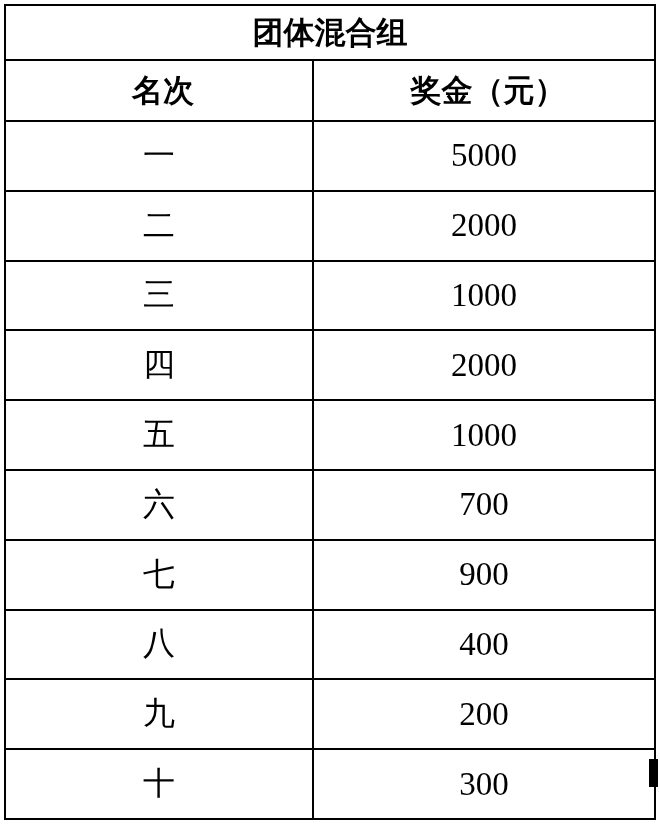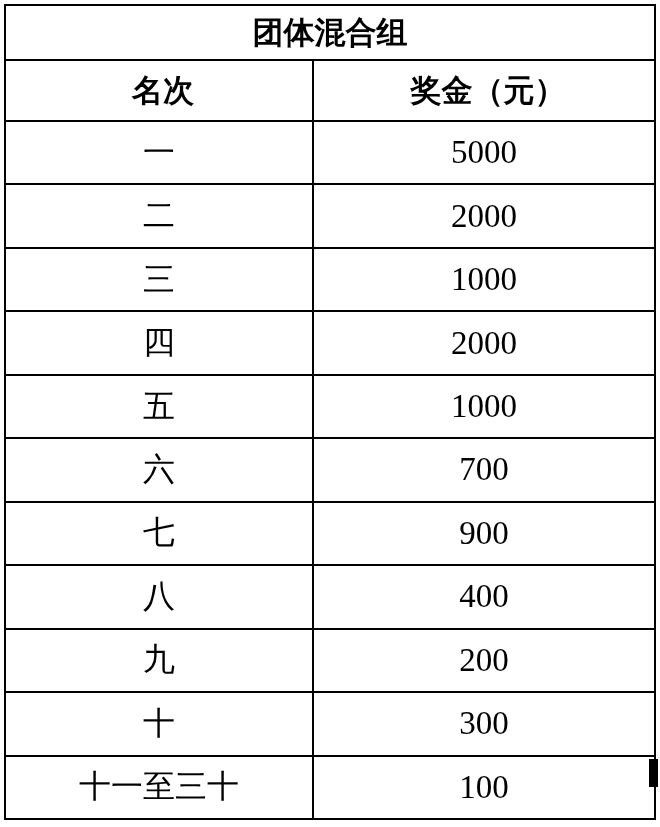--- a/index.html
+++ b/index.html
@@ -96,20 +96,16 @@
         <td class="prize-cell">400</td>
       </tr>
       <tr>
         <td class="rank-cell">九</td>
         <td class="prize-cell">200</td>
       </tr>
       <tr>
         <td class="rank-cell">十</td>
         <td class="prize-cell">300</td>
       </tr>
-      <tr>
-        <td class="rank-cell">十一至三十</td>
-        <td class="prize-cell">100</td>
-      </tr>
     </tbody>
   </table>
   <div class="artifact"></div>
 </div>
 
 </body></html>

